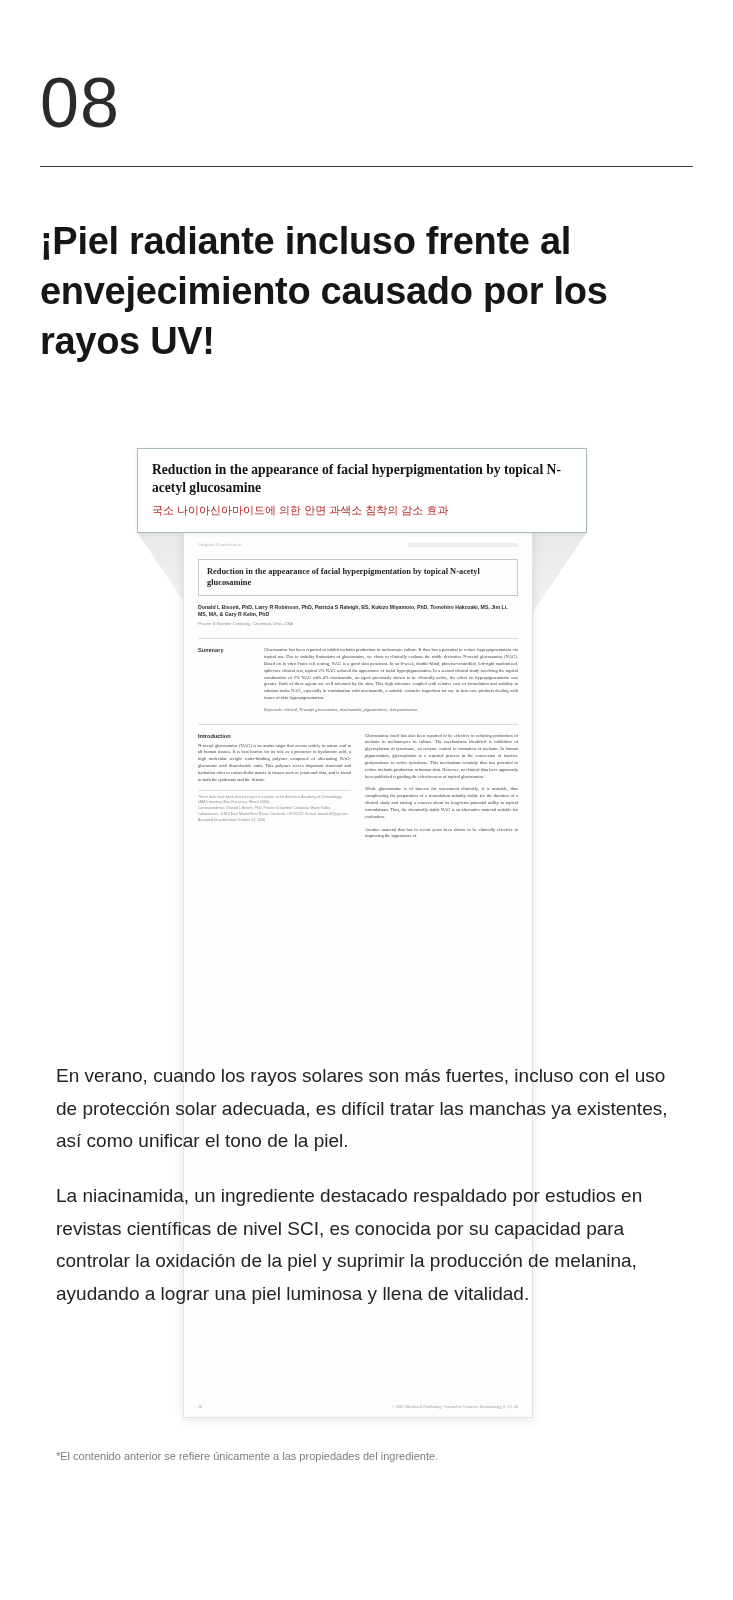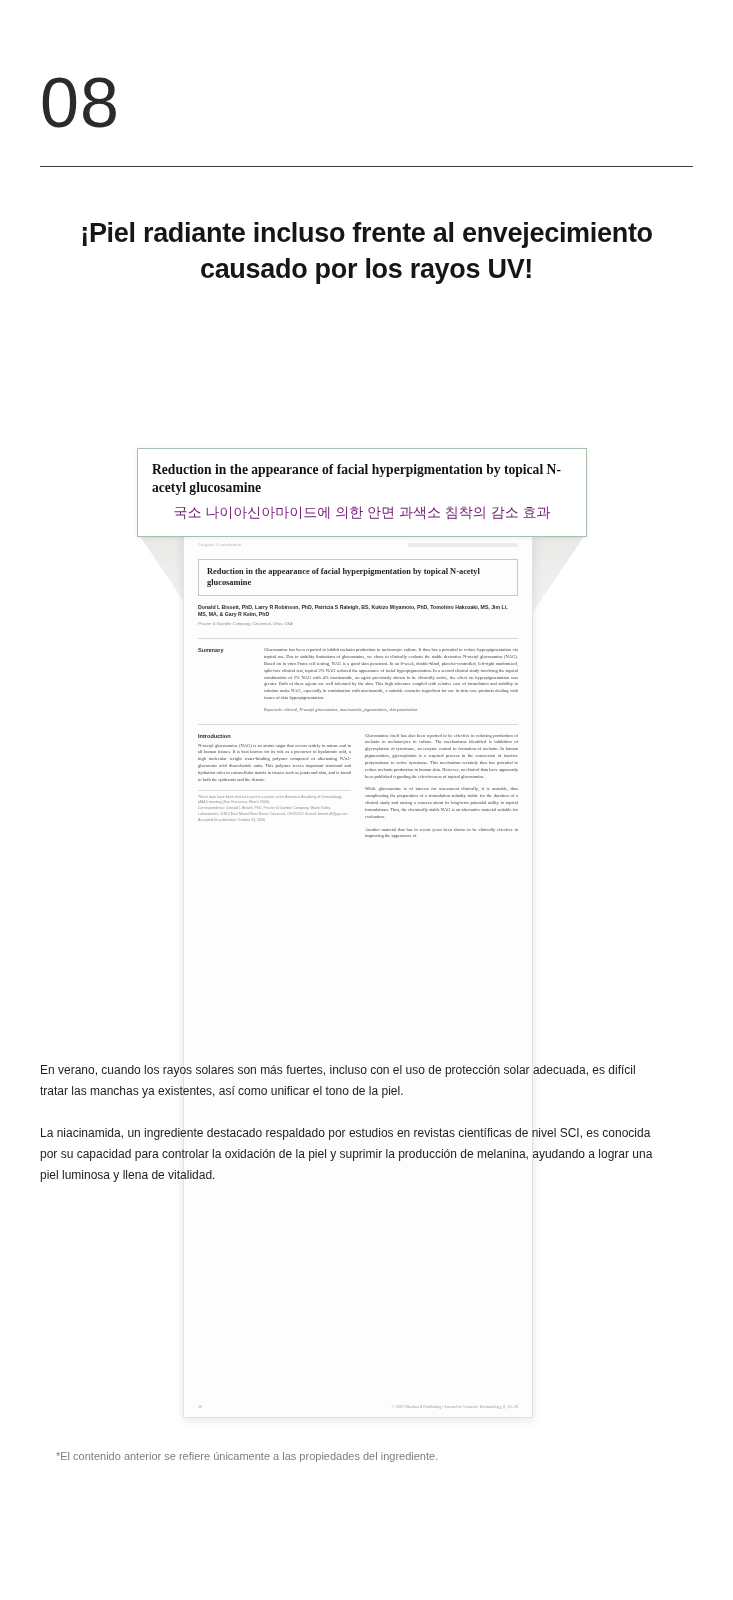--- a/index.html
+++ b/index.html
@@ -35,22 +35,21 @@
     height: 1px;
     background: #3a3a3a;
   }
 
   
   .headline {
     position: absolute;
     left: 40px;
     top: 216px;
     width: 653px;
-    text-align: center;
-    font-size: 27px;
+    font-size: 38px;
     font-weight: 700;
     line-height: 1.32;
     letter-spacing: -0.3px;
     color: #161616;
   }
 
   
   .figure {
     position: absolute;
     left: 0;
@@ -200,33 +199,32 @@
   }
   .callout-en {
     font-family: "Liberation Serif", serif;
     font-size: 13.6px;
     font-weight: 700;
     line-height: 1.30;
     color: #131313;
     margin-bottom: 7px;
   }
   .callout-ko {
-    font-size: 14px;
-    color: #701a75;
+    font-size: 11px;
+    color: #b91c1c;
     line-height: 1.3;
-    text-align: center;
   }
 
   
   .body-copy {
     position: absolute;
-    left: 40px;
+    left: 56px;
     top: 1060px;
     width: 620px;
-    font-size: 12px;
+    font-size: 19px;
     line-height: 1.72;
     color: #232323;
   }
   .body-copy p { margin: 0 0 22px 0; }
   .body-copy p:last-child { margin-bottom: 8px; }
 
   .footnote {
     position: absolute;
     left: 56px;
     top: 1448px;

